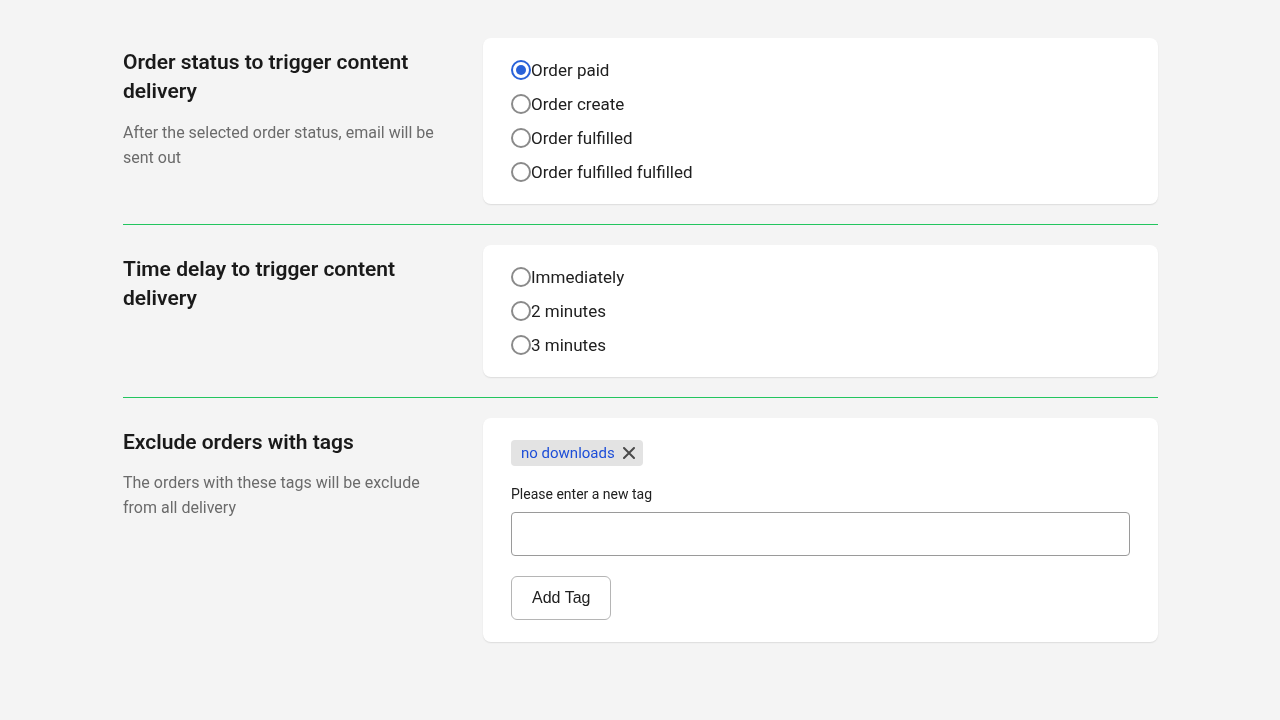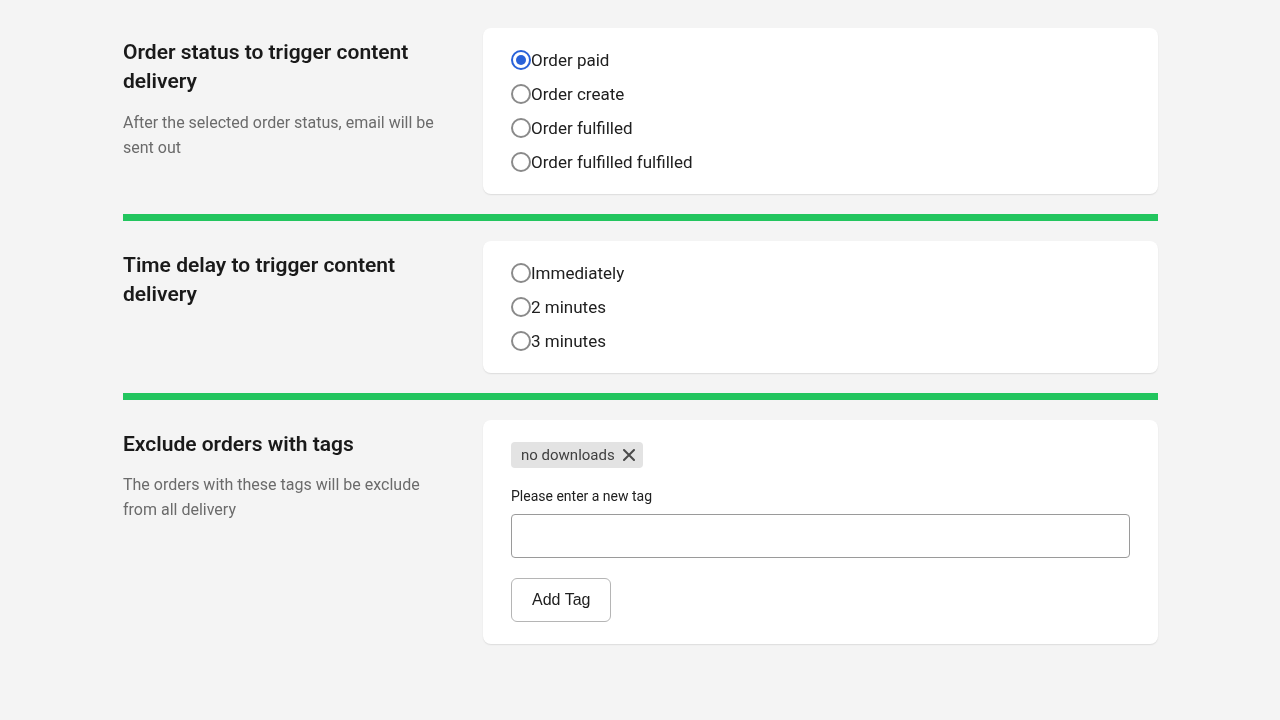--- a/index.html
+++ b/index.html
@@ -6,28 +6,29 @@
   body {
     background: #f4f4f4;
     font-family: -apple-system, BlinkMacSystemFont, "Segoe UI", Roboto, "Helvetica Neue", Arial, sans-serif;
     width: 1280px;
     height: 720px;
     overflow: hidden;
   }
   .container {
     width: 1035px;
     margin-left: 123px;
-    padding-top: 8px;
+    padding-top: 2px;
+    margin-top: 16px;
   }
   .section {
     display: flex;
     padding: 20px 0;
   }
   .section + .section {
-    border-top: 7px solid #22c55e;
+    border-top: 1px solid #22c55e;
   }
   .section-label {
     width: 360px;
     padding-top: 10px;
     padding-right: 30px;
   }
   .section-title {
     font-size: 21px;
     font-weight: 600;
     color: #1a1a1a;
@@ -79,21 +80,21 @@
   .radio-label {
     font-size: 17px;
     color: #202020;
   }
   .tag-chip {
     display: inline-flex;
     background: #e3e3e3;
     border-radius: 4px;
     padding: 4px 8px 4px 10px;
     font-size: 15px;
-    color: #404040;
+    color: #1d4ed8;
     gap: 8px;
   }
   .tag-remove {
     cursor: pointer;
     display: inline-flex;
     align-items: center;
     justify-content: center;
   }
   .tag-remove svg { display:block; }
   .input-label {

